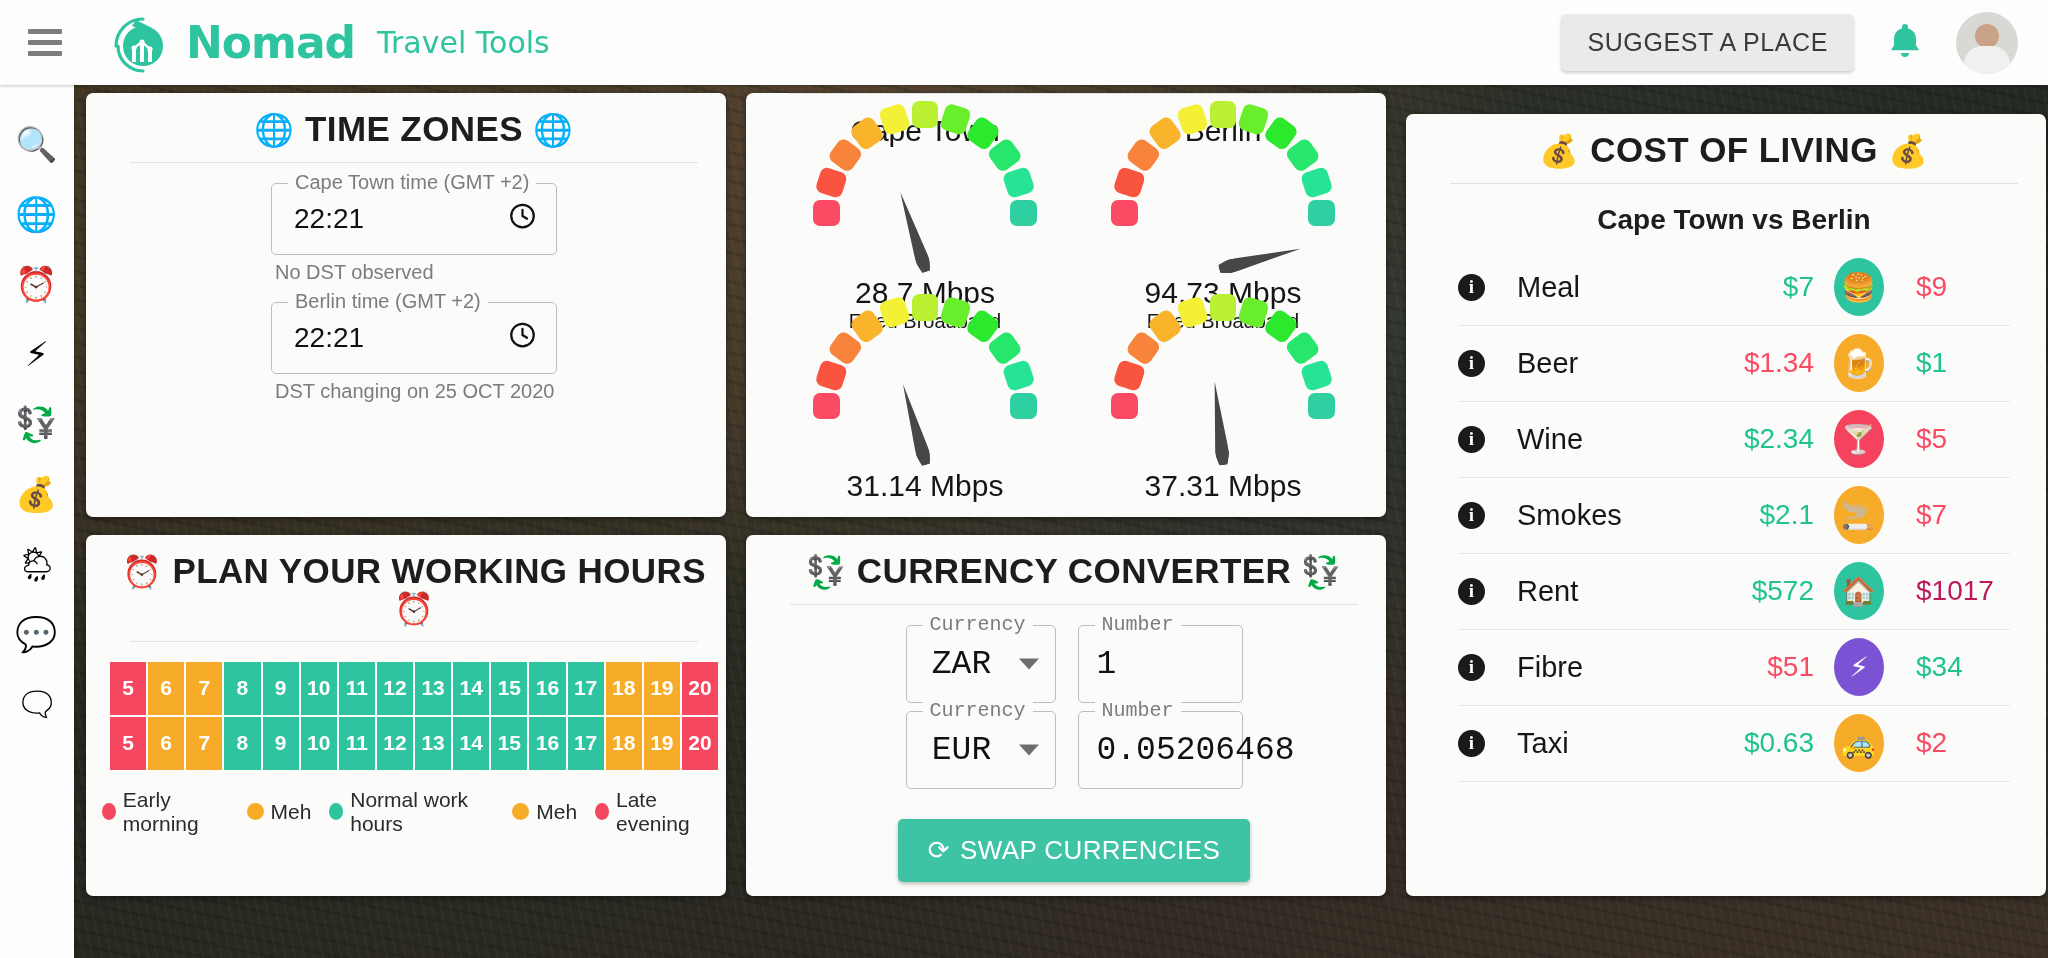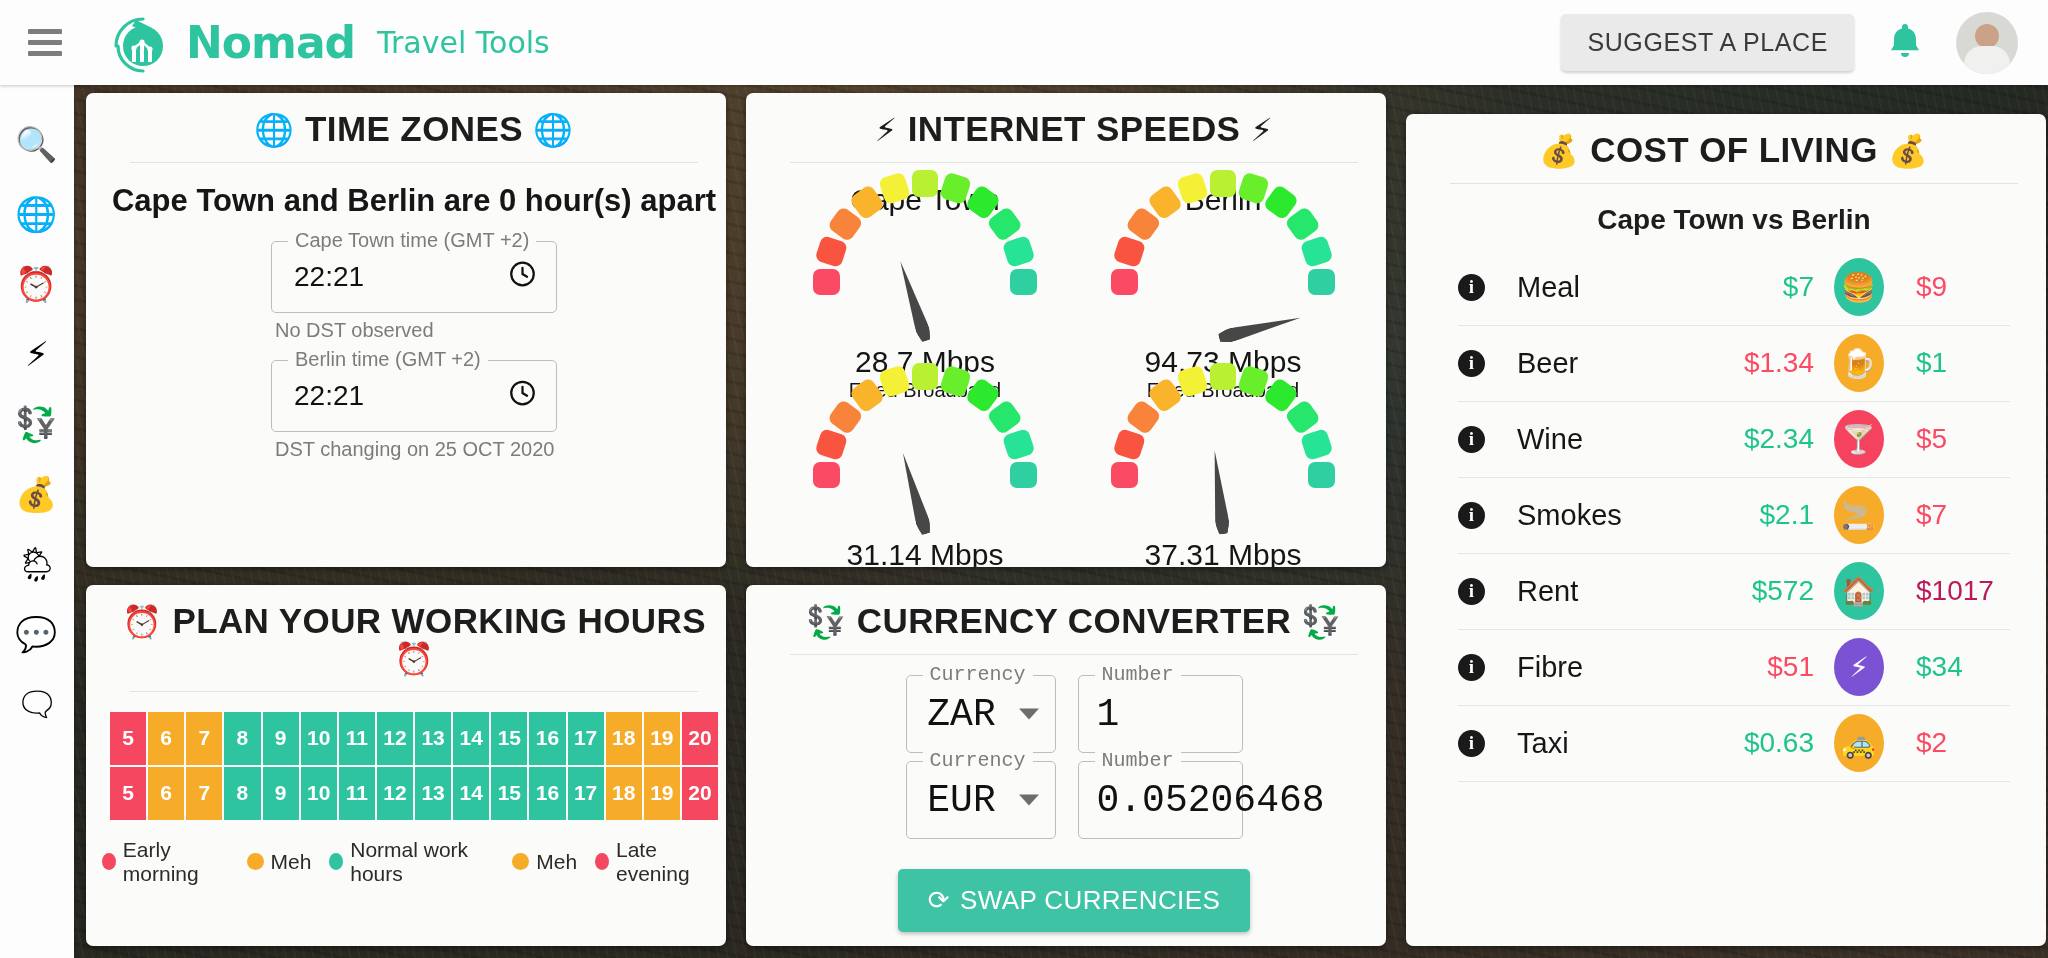--- a/index.html
+++ b/index.html
@@ -157,21 +157,21 @@
 
   
   #card-currency { grid-column:2; grid-row:2; }
   .cur-row { display:flex; justify-content:center; gap:22px; margin-bottom:8px;font-family:Liberation Mono, monospace;}
   .cur-field { position:relative; width:150px; height:78px; border:1px solid #bdbdbd;
       border-radius:5px; }
   .cur-field.num { width:165px; }
   .cur-label { position:absolute; top:-13px; left:16px; background:#fbfbf9; padding:0 7px;
       font-size:20px; color:#7c7c7c;}
   .cur-val { position:absolute; left:0; right:38px; top:50%; transform:translateY(-50%);
-      text-align:center; font-size:38px; color:#111;}
+      text-align:center; font-size:33px; color:#111;}
   .cur-field.num .cur-val { text-align:left; left:18px; right:8px; }
   .caret { position:absolute; right:16px; top:50%; transform:translateY(-50%);
       width:0;height:0;border-left:10px solid transparent;border-right:10px solid transparent;
       border-top:11px solid #6d6d6d;}
   #swap-btn { display:block; margin:30px auto 0; background:#3ec4a4; color:#fff;
       border:none; border-radius:5px; padding:16px 30px; font-size:26px; cursor:pointer;
       letter-spacing:.4px; box-shadow:0 2px 4px rgba(0,0,0,.25);
       font-family:"Liberation Sans", sans-serif;}
   #swap-btn .sw { font-family:"DejaVu Sans", sans-serif; margin-right:10px;}
 </style>
@@ -232,21 +232,20 @@
 
 <div id="grid">
 
   <div class="card" id="card-timezones">
     <div class="card-title">
       <span class="emo">🌐</span>
       <span>TIME ZONES</span>
       <span class="emo">🌐</span>
     </div>
     <div class="divider"></div>
-    <div class="tz-head">Cape Town and Berlin are 0 hour(s) apart</div>
 
     <div class="field">
       <div class="field-label">Cape Town time (GMT +2)</div>
       <div class="field-value">22:21</div>
       <div class="field-icon">
         <svg width="27" height="27" viewBox="0 0 24 24">
             <circle cx="12" cy="12" r="10" stroke="#111" stroke-width="2" fill="none"></circle>
             <path d="M12 6.5V12l4 2.4" stroke="#111" stroke-width="2" fill="none" stroke-linecap="round"></path>
           </svg>
       </div>
@@ -260,25 +259,20 @@
         <svg width="27" height="27" viewBox="0 0 24 24">
             <circle cx="12" cy="12" r="10" stroke="#111" stroke-width="2" fill="none"></circle>
             <path d="M12 6.5V12l4 2.4" stroke="#111" stroke-width="2" fill="none" stroke-linecap="round"></path>
           </svg>
       </div>
     </div>
     <div class="field-note">DST changing on 25 OCT 2020</div>
   </div>
 
   <div class="card" id="card-internet">
-    <div class="card-title">
-      <span class="emo">⚡</span>
-      <span>INTERNET SPEEDS</span>
-      <span class="emo">⚡</span>
-    </div>
     <div class="divider"></div>
     <div class="gauge-grid" id="gauge-grid">
         <div class="gauge-cell">
           <div class="city-name">Cape Town</div>
           <div class="gauge">
             <div class="seg" style="transform: rotate(-90deg);">
               <i style="background: rgb(251, 74, 100);"></i>
             </div>
             <div class="seg" style="transform: rotate(-72deg);">
               <i style="background: rgb(248, 84, 63);"></i>

